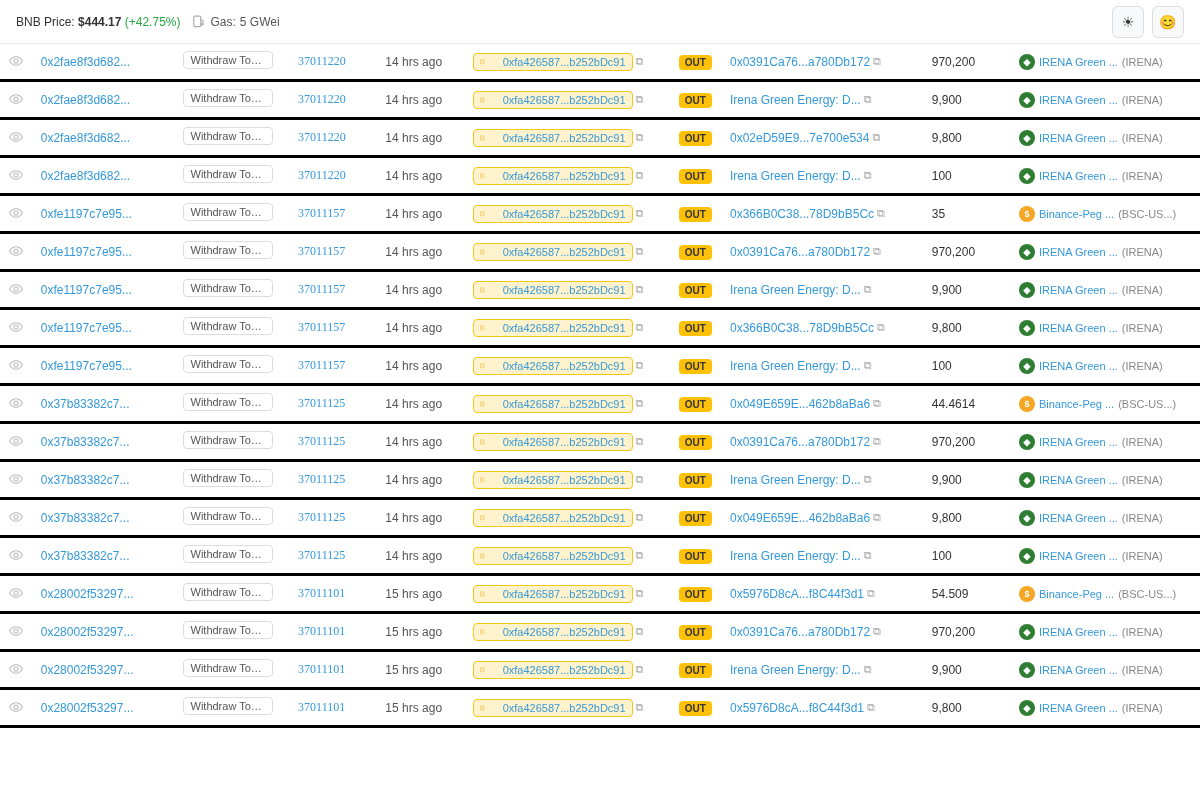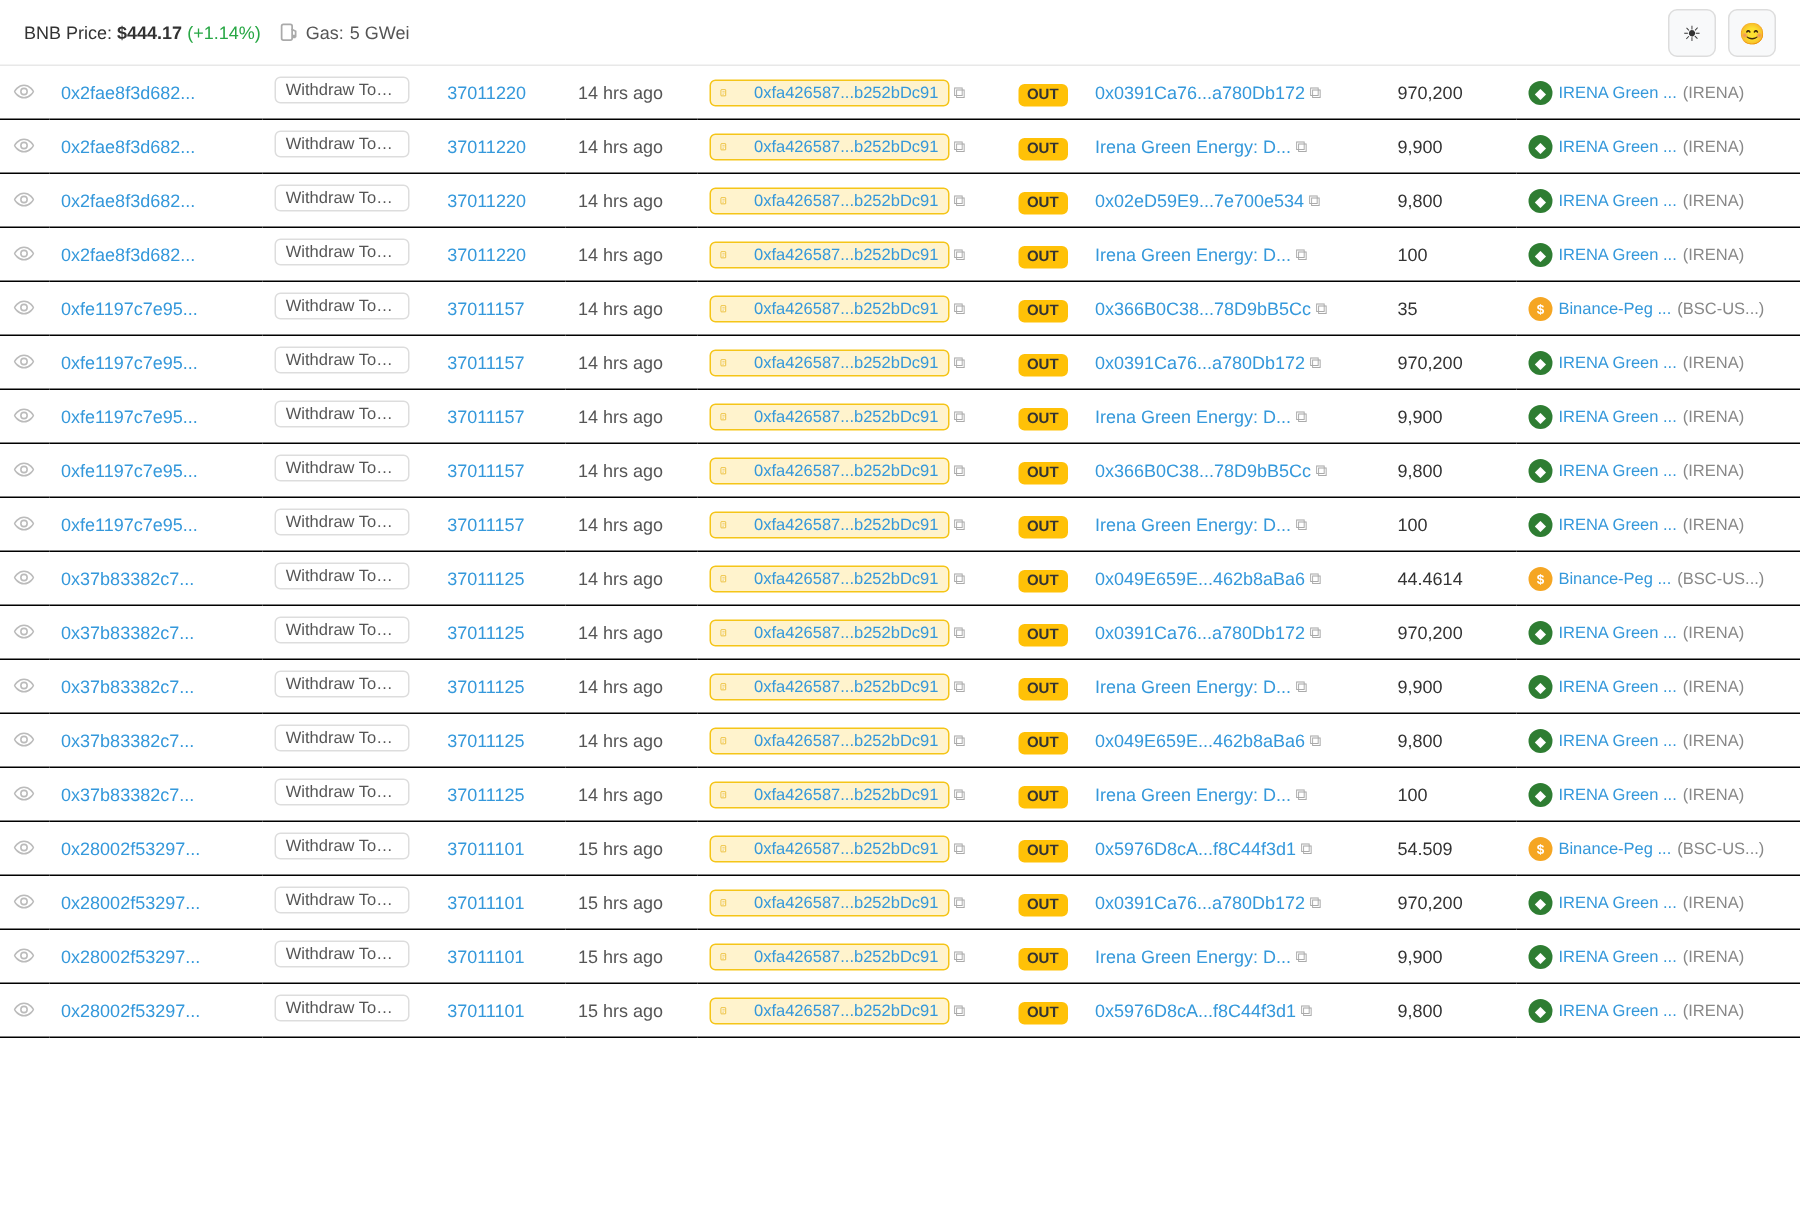--- a/index.html
+++ b/index.html
@@ -83,33 +83,33 @@
 
     
     .table-container {
       overflow-x: auto;
     }
     table {
       width: 100%;
       border-collapse: collapse;
     }
     tbody tr {
-      border-bottom: 1px solid #000000;
+      border-bottom: 3px solid #000000;
     }
     td {
       padding: 7px 8px;
       vertical-align: middle;
       white-space: nowrap;
     }
 
     
     .col-eye { width: 30px; text-align: center; }
     .col-txhash { width: 130px; }
     .col-method { width: 100px; }
-    .col-block { width: 80px; }
+    .col-block { width: 80px; font-family: Liberation Serif, serif; }
     .col-age { width: 80px; }
     .col-from { width: 165px; }
     .col-dir { width: 45px; text-align: center; }
     .col-to { width: 185px; }
     .col-value { width: 80px; text-align: left; }
     .col-token { width: 150px; }
 
     .link { color: #3498db; text-decoration: none; cursor: pointer; }
 
     .method-badge {
@@ -185,21 +185,21 @@
     }
   </style>
 </head>
 <body>
 
 <div class="header">
   <div class="header-left">
     <span class="bnb-price">
       <span>BNB Price:</span>
       <strong>$444.17</strong>
-      <span class="price-change">(+1.14%)</span>
+      <span class="price-change">(+42.75%)</span>
     </span>
     <span class="gas-info">
       <svg width="14" height="14" viewBox="0 0 24 24" fill="none">
         <rect x="3" y="2" width="12" height="18" rx="2" stroke="#aaa" stroke-width="2" fill="none"></rect>
         <path d="M15 8l4 2v6" stroke="#aaa" stroke-width="2" stroke-linecap="round"></path>
         <rect x="15" y="14" width="4" height="4" rx="1" fill="#aaa"></rect>
       </svg>
       <span>Gas:</span>
       <span>5 GWei</span>
     </span>

